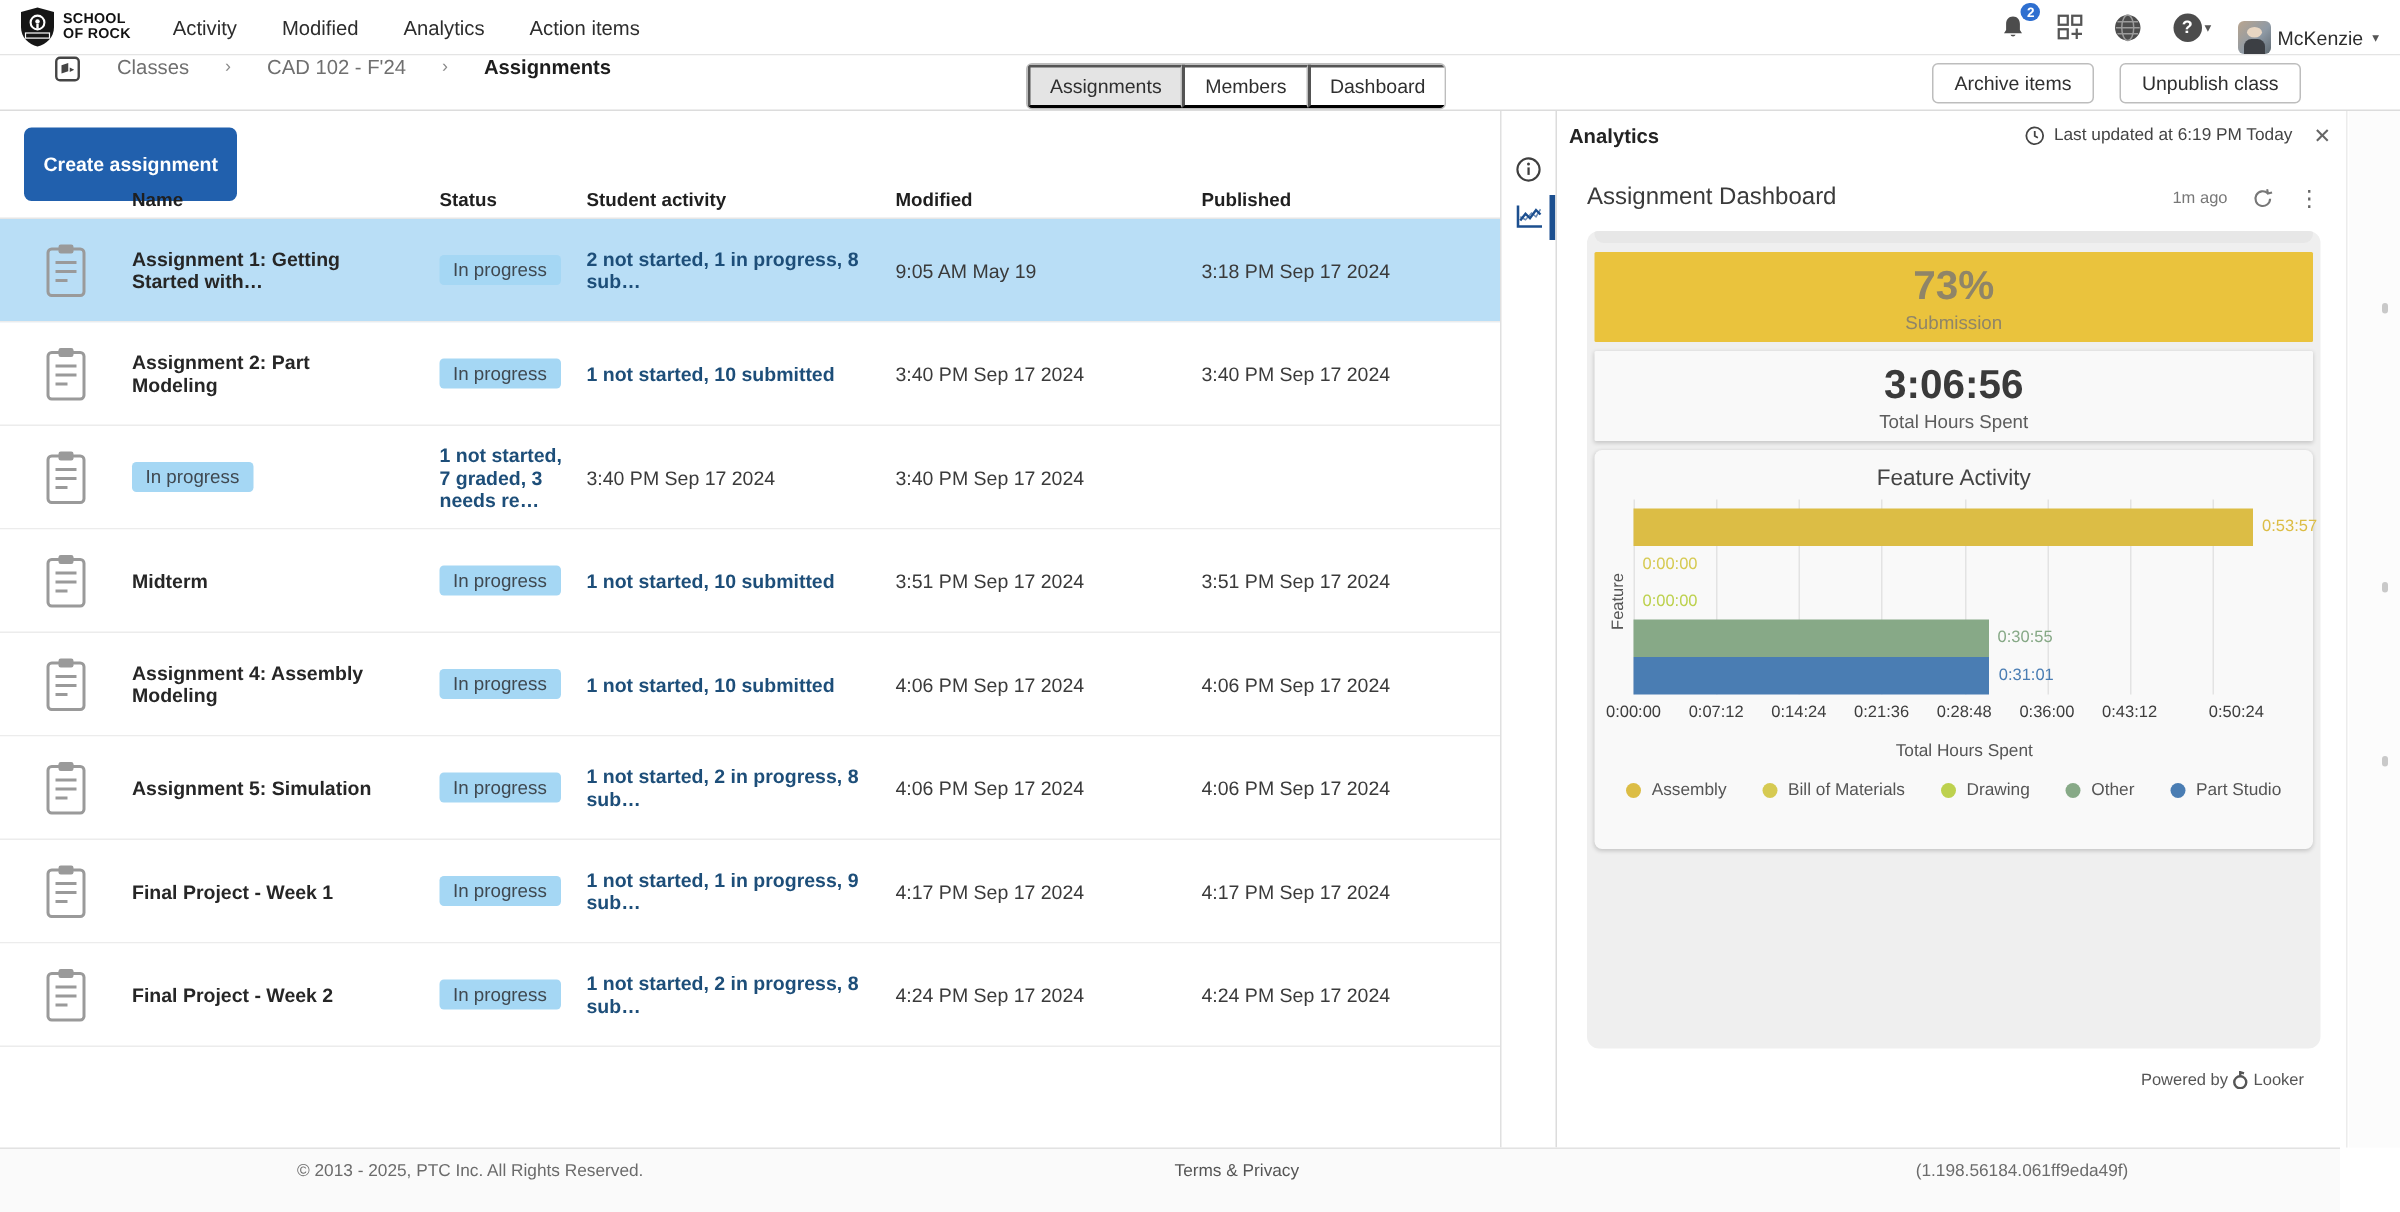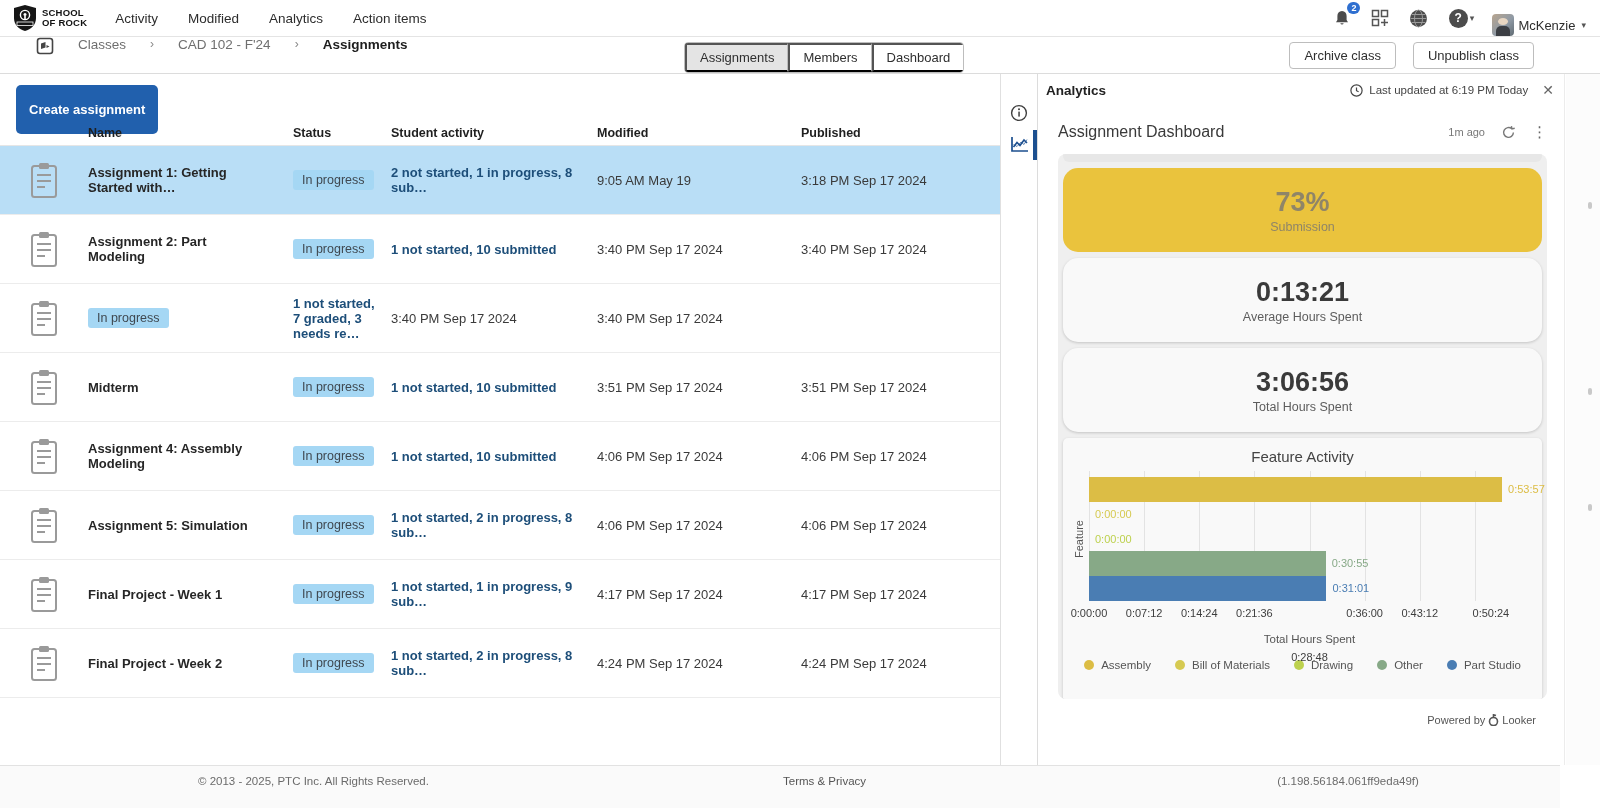--- a/index.html
+++ b/index.html
@@ -69,21 +69,21 @@
   .panel-updated { margin-left:auto; display:flex; align-items:center; gap:6px; font-size:11.5px; color:#444; }
   .close-x { font-size:14px; color:#666; margin-left:14px; cursor:pointer; }
   .dash-header { position:absolute; left:20px; top:40px; width:489px; height:36px; display:flex; align-items:center; }
   .dash-title { font-size:16px; color:#3a3a3a; }
   .dash-meta { margin-left:auto; display:flex; align-items:center; gap:16px; color:#777; }
   .dash-ago { font-size:11px; color:#777; }
   .kebab { font-size:15px; color:#666; cursor:pointer; letter-spacing:0; }
   .refresh { cursor:pointer; }
   .card { position:absolute; left:20px; top:80px; width:489px; height:545px; background:#efefef; border-radius:8px; padding:0 3px; overflow:hidden; }
   .sliver { height:8px; margin:0 2px; background:#e7e7e7; border-radius:0 0 6px 6px; }
-  .tile { margin:6px 2px 0; border-radius:15px; height:84px; background:#f9f9f9; box-shadow:0 1px 3px rgba(0,0,0,.18);
+  .tile { margin:6px 2px 0; border-radius:1px; height:60px; background:#f9f9f9; box-shadow:0 1px 3px rgba(0,0,0,.18);
     display:flex; flex-direction:column; align-items:center; justify-content:center; }
   .tile.highlight { background:#eac33d; box-shadow:none; }
   .tile-value { font-size:27px; font-weight:bold; color:#3a3a3a; line-height:30px; }
   .tile.highlight .tile-value { color:#8f8568; }
   .tile-label { font-size:12.5px; color:#5d5d5d; margin-top:3px; }
   .tile.highlight .tile-label { color:#8f8568; }
 
   
   .chart-tile { margin:6px 2px 0; border-radius:5px; height:266px; background:#f9f9f9; box-shadow:0 1px 3px rgba(0,0,0,.18); padding:10px 6px 6px 6px; }
   .chart-title { text-align:center; font-size:15px; color:#444; }
@@ -186,21 +186,21 @@
     <span class="crumb">CAD 102 - F'24</span>
     <span class="crumb-sep">›</span>
     <span class="crumb-current">Assignments</span>
   </div>
   <div class="seg-group">
       <button class="seg-btn active">Assignments</button>
       <button class="seg-btn">Members</button>
       <button class="seg-btn">Dashboard</button>
     </div>
   <div class="class-actions">
-    <button class="ghost-btn">Archive class</button>
+    <button class="ghost-btn">Archive items</button>
     <button class="ghost-btn">Unpublish class</button>
   </div>
 </div>
 
 <div class="main">
 
   <div class="table-area">
     <button class="create-btn">Create assignment</button>
     <div class="thead grid-row">
       <div></div>
@@ -368,24 +368,20 @@
         </span>
         <span class="kebab">⋮</span>
       </span>
     </div>
 
     <div class="card">
       <div class="sliver"></div>
       <div class="tile highlight">
         <div class="tile-value">73%</div>
         <div class="tile-label">Submission</div>
-      </div>
-      <div class="tile">
-        <div class="tile-value">0:13:21</div>
-        <div class="tile-label">Average Hours Spent</div>
       </div>
       <div class="tile">
         <div class="tile-value">3:06:56</div>
         <div class="tile-label">Total Hours Spent</div>
       </div>
 
       <div class="chart-tile">
         <div class="chart-title">Feature Activity</div>
         <div class="chart-area">
           <div class="y-label-col">
@@ -418,21 +414,21 @@
                 <div class="bar-row" style="top: 99.2px; height: 24.8px;">
                   <div class="bar" style="width: 53.8484%; background: rgb(74, 125, 179);"></div>
                   <span class="bar-val" style="left: calc(53.8484% + 6px); line-height: 24.8px; color: rgb(74, 125, 179);">0:31:01</span>
                 </div>
               </div>
             <div class="x-ticks">
                 <span class="x-tick" style="left: 0%;">0:00:00</span>
                 <span class="x-tick" style="left: 12.5%;">0:07:12</span>
                 <span class="x-tick" style="left: 25%;">0:14:24</span>
                 <span class="x-tick" style="left: 37.5%;">0:21:36</span>
-                <span class="x-tick" style="left: 50%; margin-top: 44px;">0:28:48</span>
+                <span class="x-tick" style="left: 50%;">0:28:48</span>
                 <span class="x-tick" style="left: 62.5%;">0:36:00</span>
                 <span class="x-tick" style="left: 75%;">0:43:12</span>
                 <span class="x-tick" style="left: 87.5%; margin-left: 16px;">0:50:24</span>
               </div>
             <div class="x-axis-label">Total Hours Spent</div>
           </div>
         </div>
         <div class="legend">
             <span class="legend-item">
               <span class="legend-dot" style="background: rgb(220, 189, 69);"></span>

